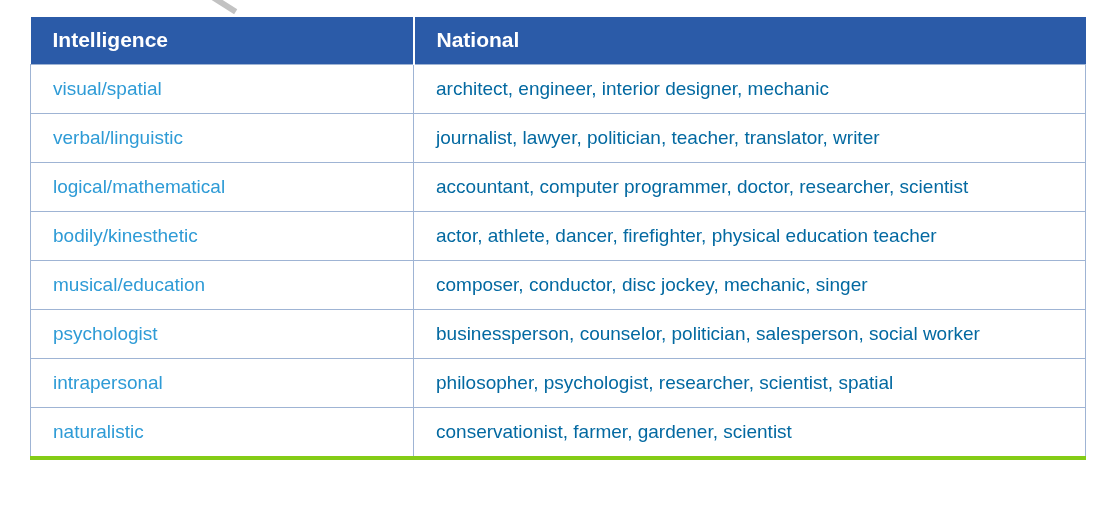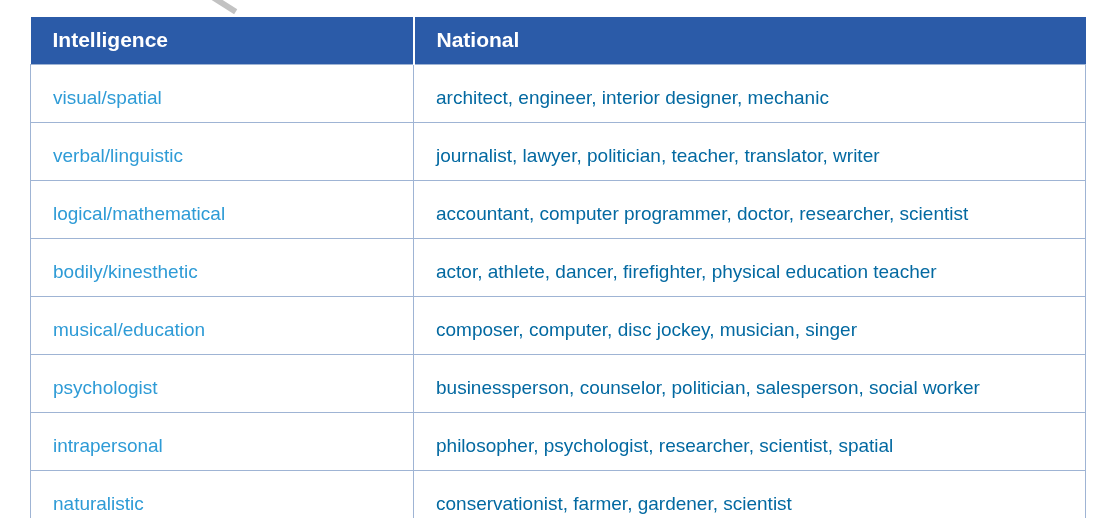--- a/index.html
+++ b/index.html
@@ -69,21 +69,21 @@
     vertical-align: middle;
   }
   table.ig-table thead th.col-intel {
     width: 360px;
     border-right: 2px solid #ffffff;
   }
 
   table.ig-table tbody td {
     border: 1px solid #9fb4d4;
     font-size: 19px;
-    padding: 18px 0 9px 22px;
+    padding: 9px 0 9px 22px;
     vertical-align: middle;
     background: #ffffff;
     height: 30px;
   }
   table.ig-table tbody td.intel {
     color: #2E9BD6;
     width: 360px;
     border-left: 1px solid #9fb4d4;
   }
   table.ig-table tbody td.career {
@@ -130,21 +130,21 @@
         <tr>
           <td class="intel">logical/mathematical</td>
           <td class="career">accountant, computer programmer, doctor, researcher, scientist</td>
         </tr>
         <tr>
           <td class="intel">bodily/kinesthetic</td>
           <td class="career">actor, athlete, dancer, firefighter, physical education teacher</td>
         </tr>
         <tr>
           <td class="intel">musical/education</td>
-          <td class="career">composer, computer, disc jockey, musician, singer</td>
+          <td class="career">composer, conductor, disc jockey, mechanic, singer</td>
         </tr>
         <tr>
           <td class="intel">psychologist</td>
           <td class="career">businessperson, counselor, politician, salesperson, social worker</td>
         </tr>
         <tr>
           <td class="intel">intrapersonal</td>
           <td class="career">philosopher, psychologist, researcher, scientist, spatial</td>
         </tr>
         <tr>

